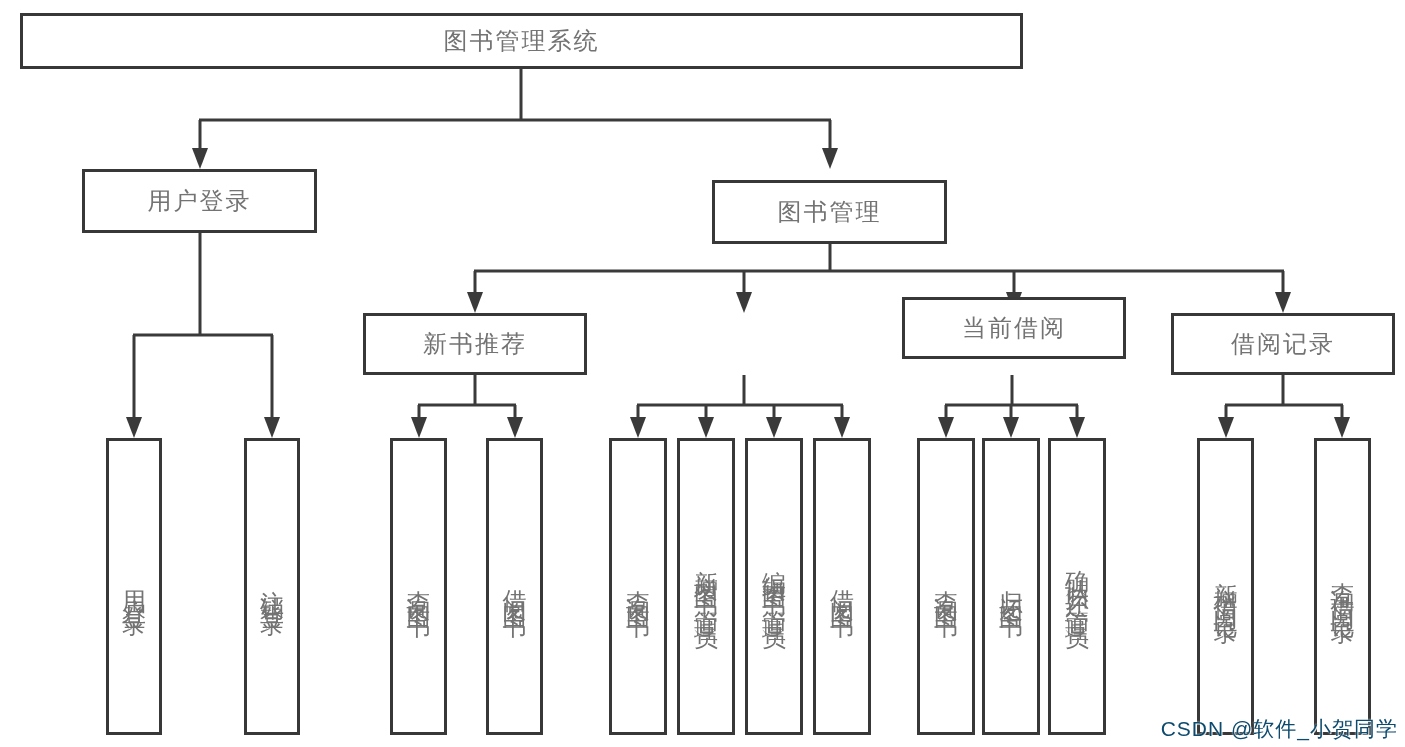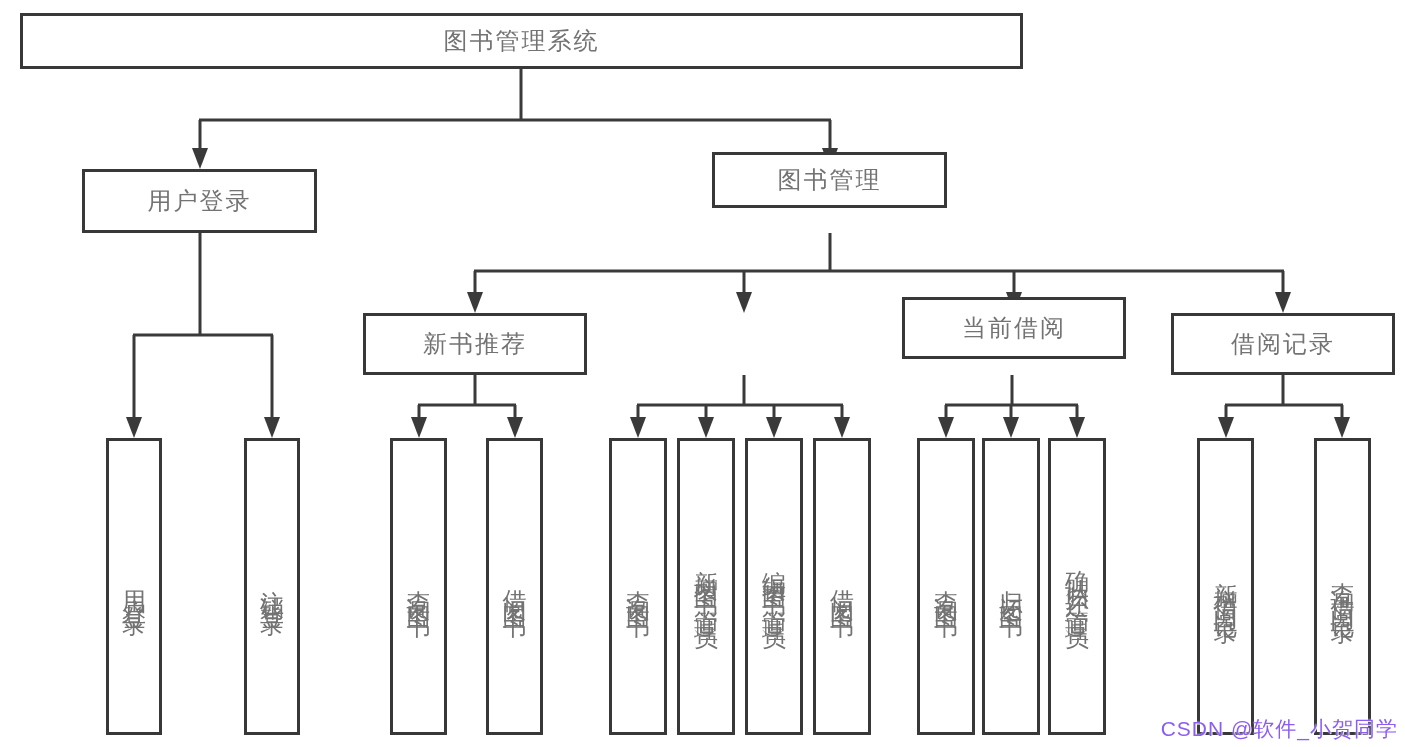--- a/index.html
+++ b/index.html
@@ -39,21 +39,21 @@
     font-size: 24px;
     letter-spacing: 8px;
     line-height: 1;
     white-space: nowrap;
   }
   .watermark {
     position: absolute;
     right: 7px;
     bottom: 4px;
     font-size: 21px;
-    color: #8b5cf6;
+    color: #0c4a6e;
     letter-spacing: 1px;
     text-shadow: 0 0 2px #ffffff, 1px 1px 0 rgba(255,255,255,0.8);
     white-space: nowrap;
   }
 </style>
 </head>
 <body>
 
 <div class="canvas">
 
@@ -90,21 +90,21 @@
     </g>
   </svg>
 
   <div class="box" style="left:20px; top:13px; width:1003px; height:56px;">
     <span class="hlabel">图书管理系统</span>
   </div>
 
   <div class="box" style="left:82px; top:169px; width:235px; height:64px;">
     <span class="hlabel">用户登录</span>
   </div>
-  <div class="box" style="left:712px; top:152px; width:235px; height:56px;">
+  <div class="box" style="left:712px; top:180px; width:235px; height:64px;">
     <span class="hlabel">图书管理</span>
   </div>
 
   <div class="box" style="left:363px; top:313px; width:224px; height:62px;">
     <span class="hlabel">新书推荐</span>
   </div>
   <div class="box" style="left:902px; top:297px; width:224px; height:62px;">
     <span class="hlabel">当前借阅</span>
   </div>
   <div class="box" style="left:1171px; top:313px; width:224px; height:62px;">

